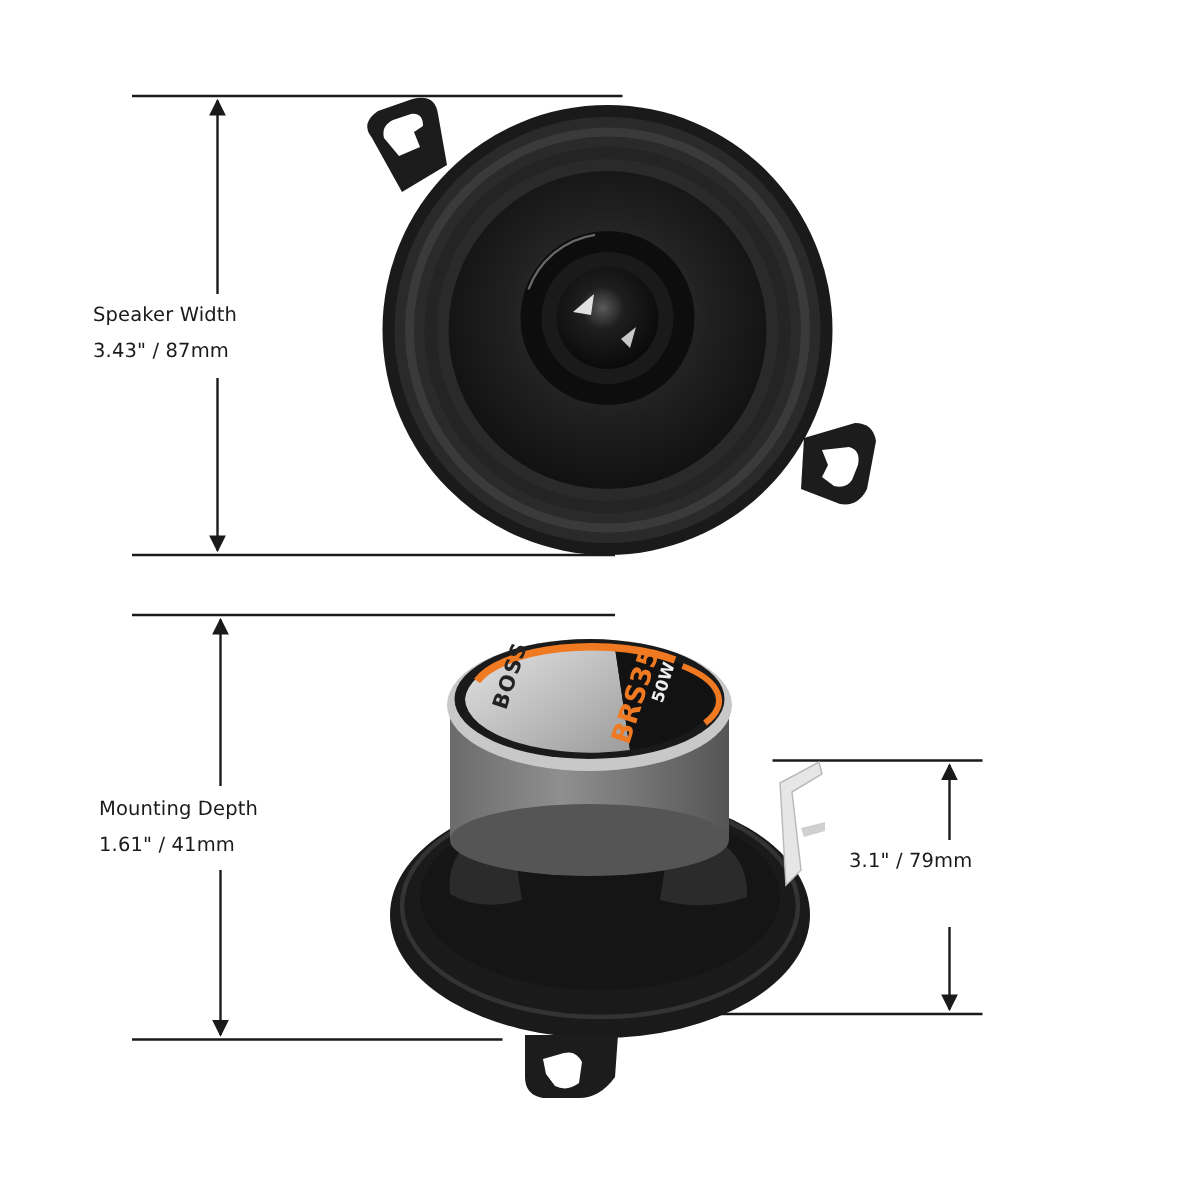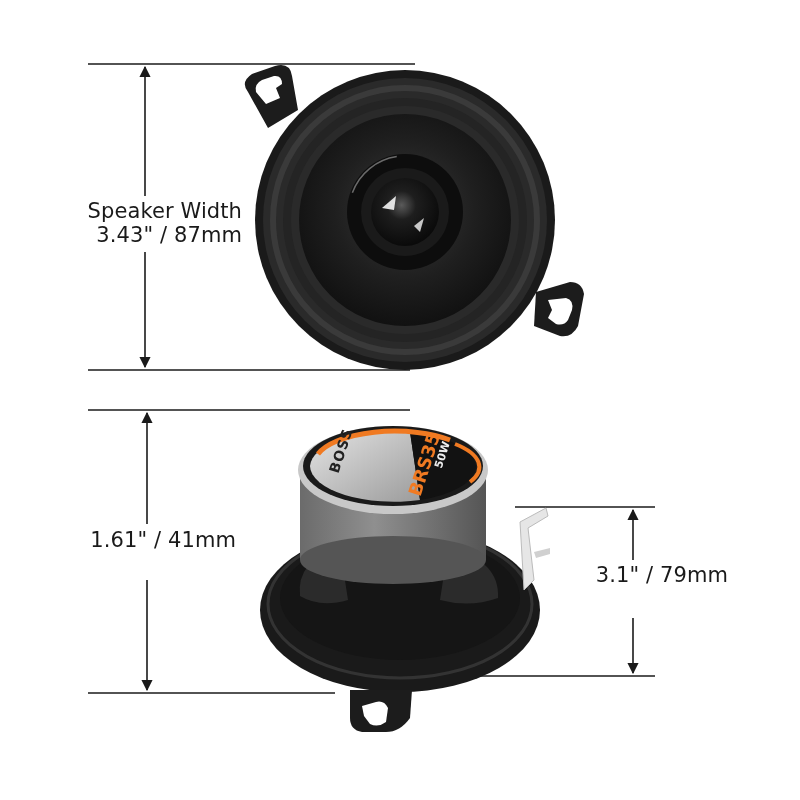--- a/index.html
+++ b/index.html
@@ -1,18 +1,18 @@
 <!DOCTYPE html>
 <html><head>
 <meta charset="utf-8">
 <style>
   html, body { margin:0; padding:0; background:#ffffff; }
   body { width:800px; height:800px; position:relative; overflow:hidden; font-family:"DejaVu Sans", sans-serif; }
   .canvas { position:absolute; left:0; top:0; width:800px; height:800px; }
-  .label { position:absolute; text-align:right; color:#1a1a1a; font-size:21px; line-height:24px; font-weight:500; letter-spacing:0.1px; background:#fff; }
+  .label { position:absolute; text-align:left; color:#1a1a1a; font-size:13px; line-height:24px; font-weight:500; letter-spacing:0.1px; background:#fff; }
   .label span { display:block; }
   svg { position:absolute; left:0; top:0; }
 </style>
 </head>
 <body>
 
 <div class="canvas">
 
   <svg width="800" height="800" viewBox="0 0 800 800">
     <defs>
@@ -123,20 +123,21 @@
   <div style="position:absolute;left:326px;top:470px;transform:rotate(-72deg);transform-origin:left top;font-weight:bold;font-size:14px;color:#222;letter-spacing:1px;">BOSS</div>
   <div style="position:absolute;left:404px;top:492px;transform:rotate(-72deg);transform-origin:left top;font-weight:bold;font-size:18px;color:#f07a22;">BRS35</div>
   <div style="position:absolute;left:432px;top:466px;transform:rotate(-72deg);transform-origin:left top;font-weight:bold;font-size:11px;color:#eeeeee;">50W</div>
 
   <div class="label" style="left:62px; top:199px; width:180px;">
     <span>Speaker Width</span>
     <span>3.43" / 87mm</span>
   </div>
 
   <div class="label" style="left:66px; top:528px; width:170px;">
+    <span>Mounting Depth</span>
     <span>1.61" / 41mm</span>
   </div>
 
   <div class="label" style="left:566px; top:563px; width:162px;">
     <span>3.1" / 79mm</span>
   </div>
 
 </div>
 
 </body></html>

